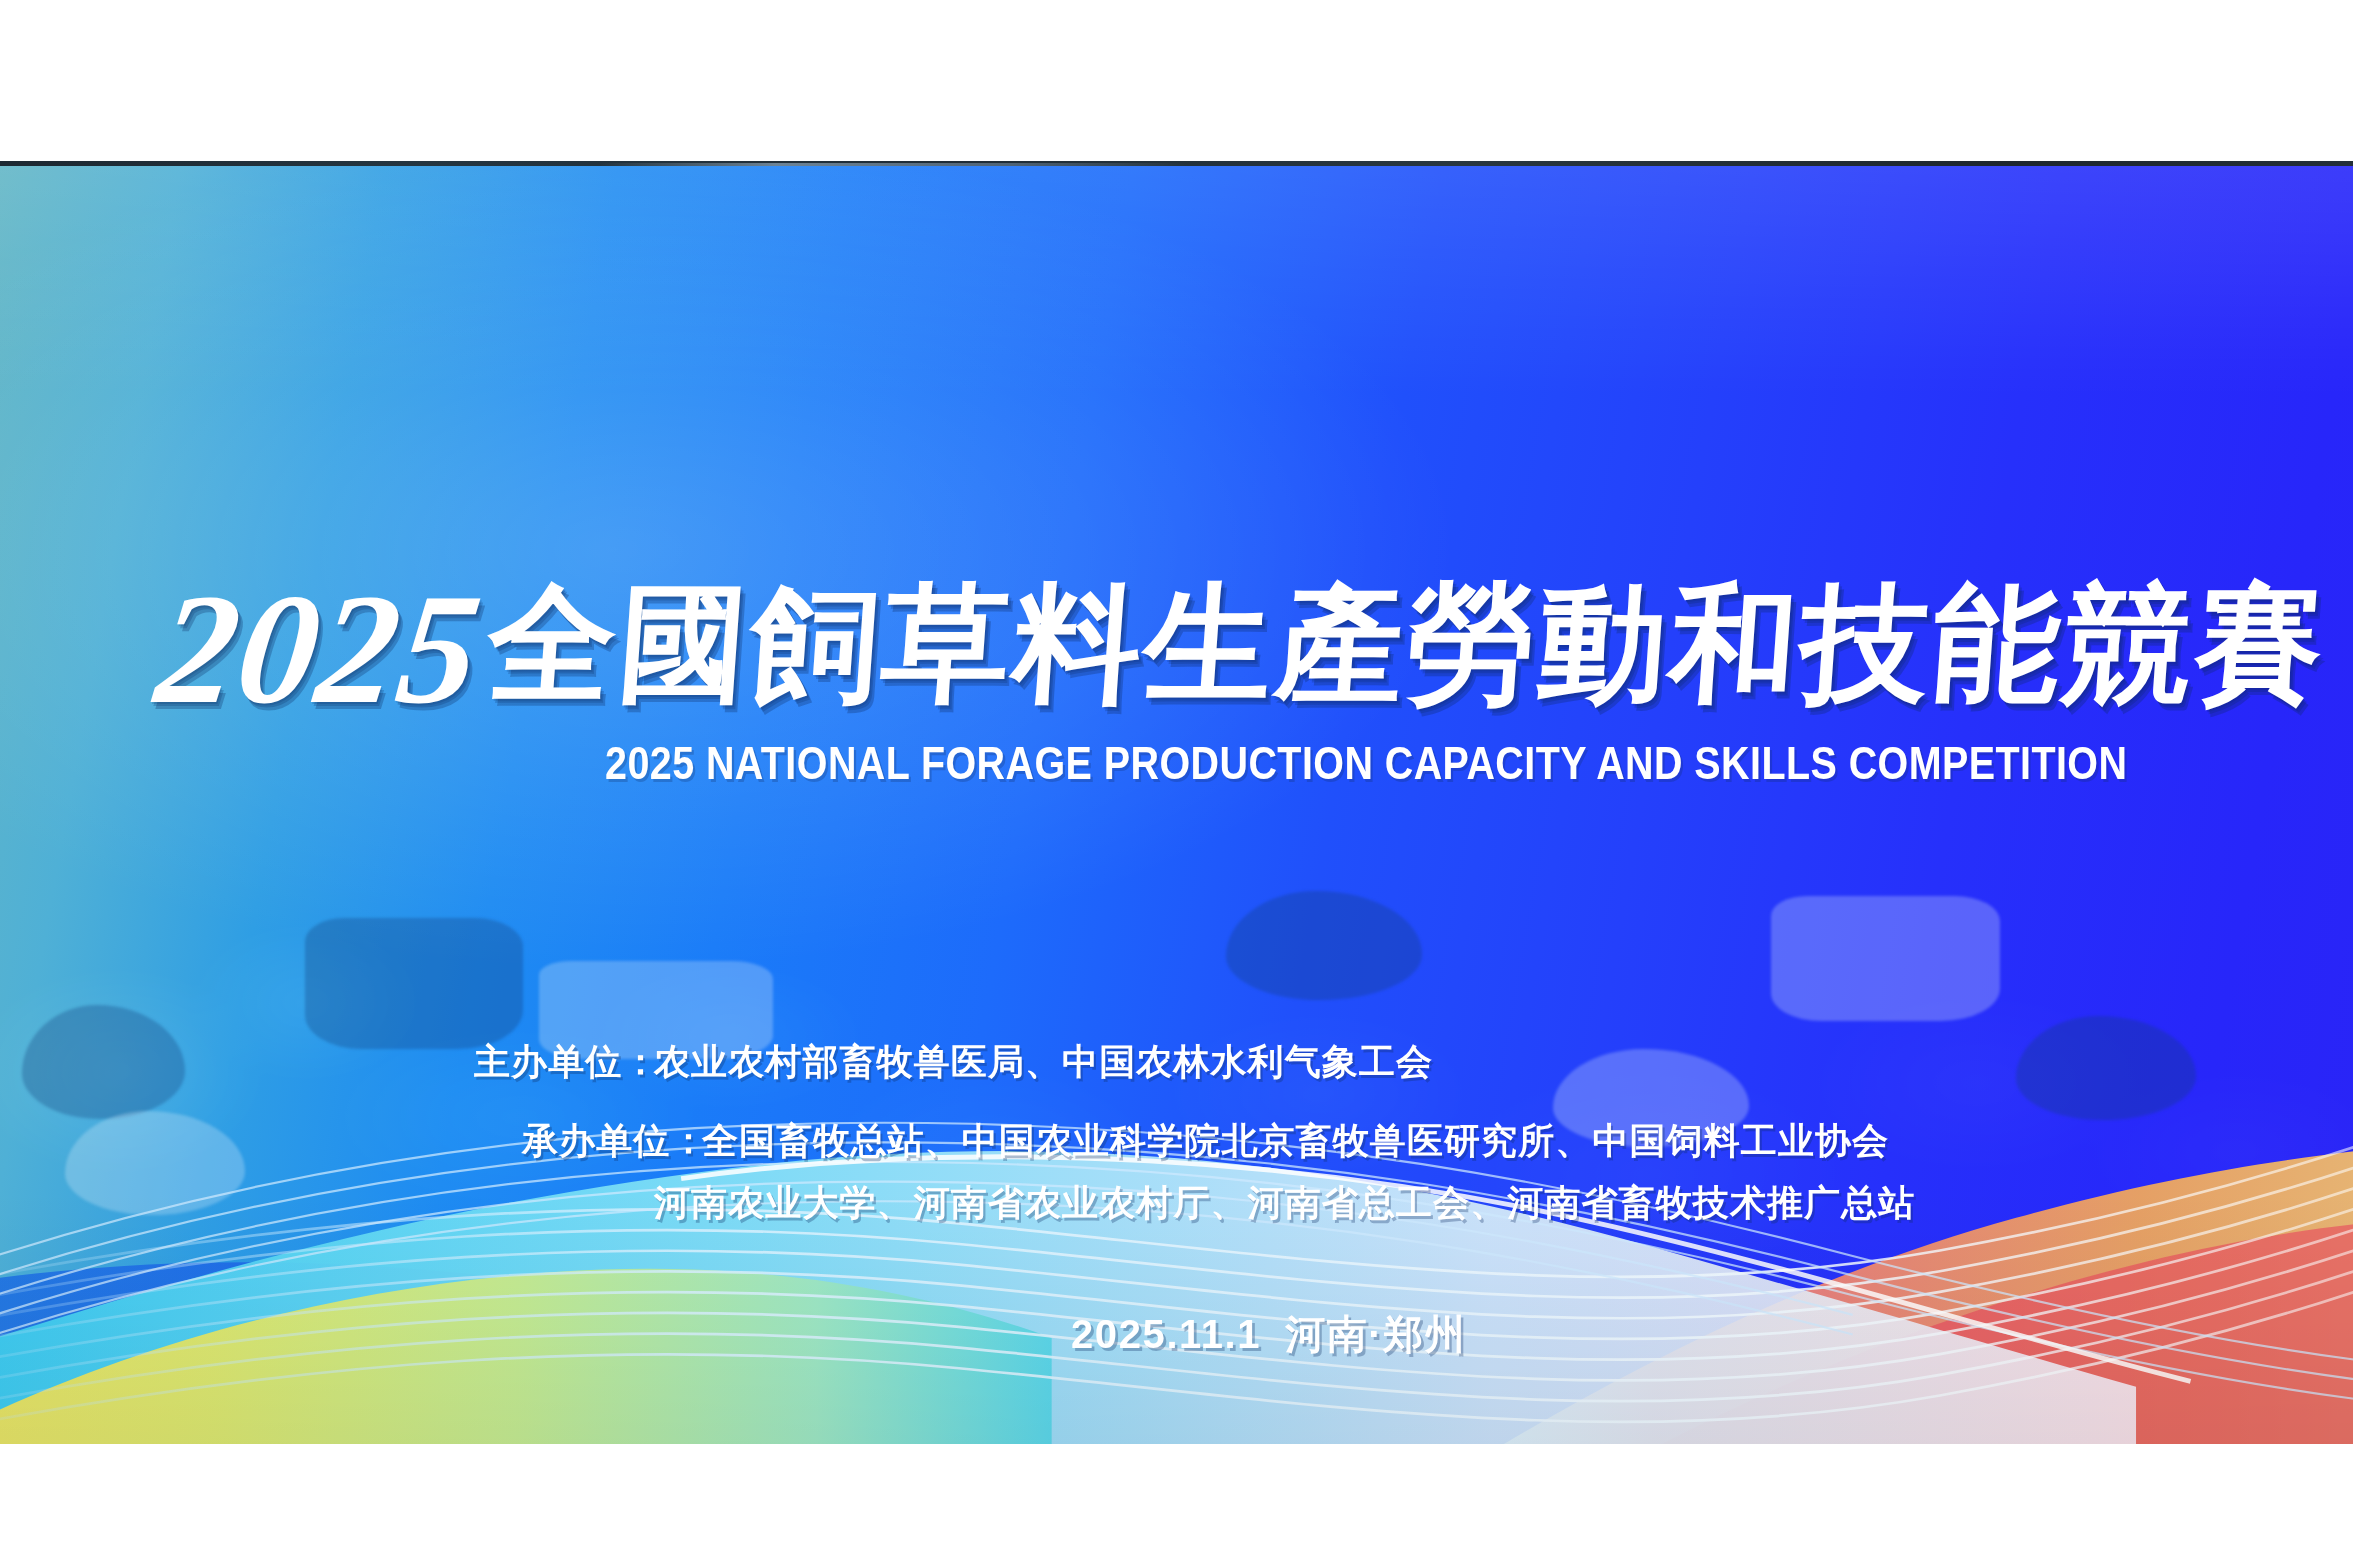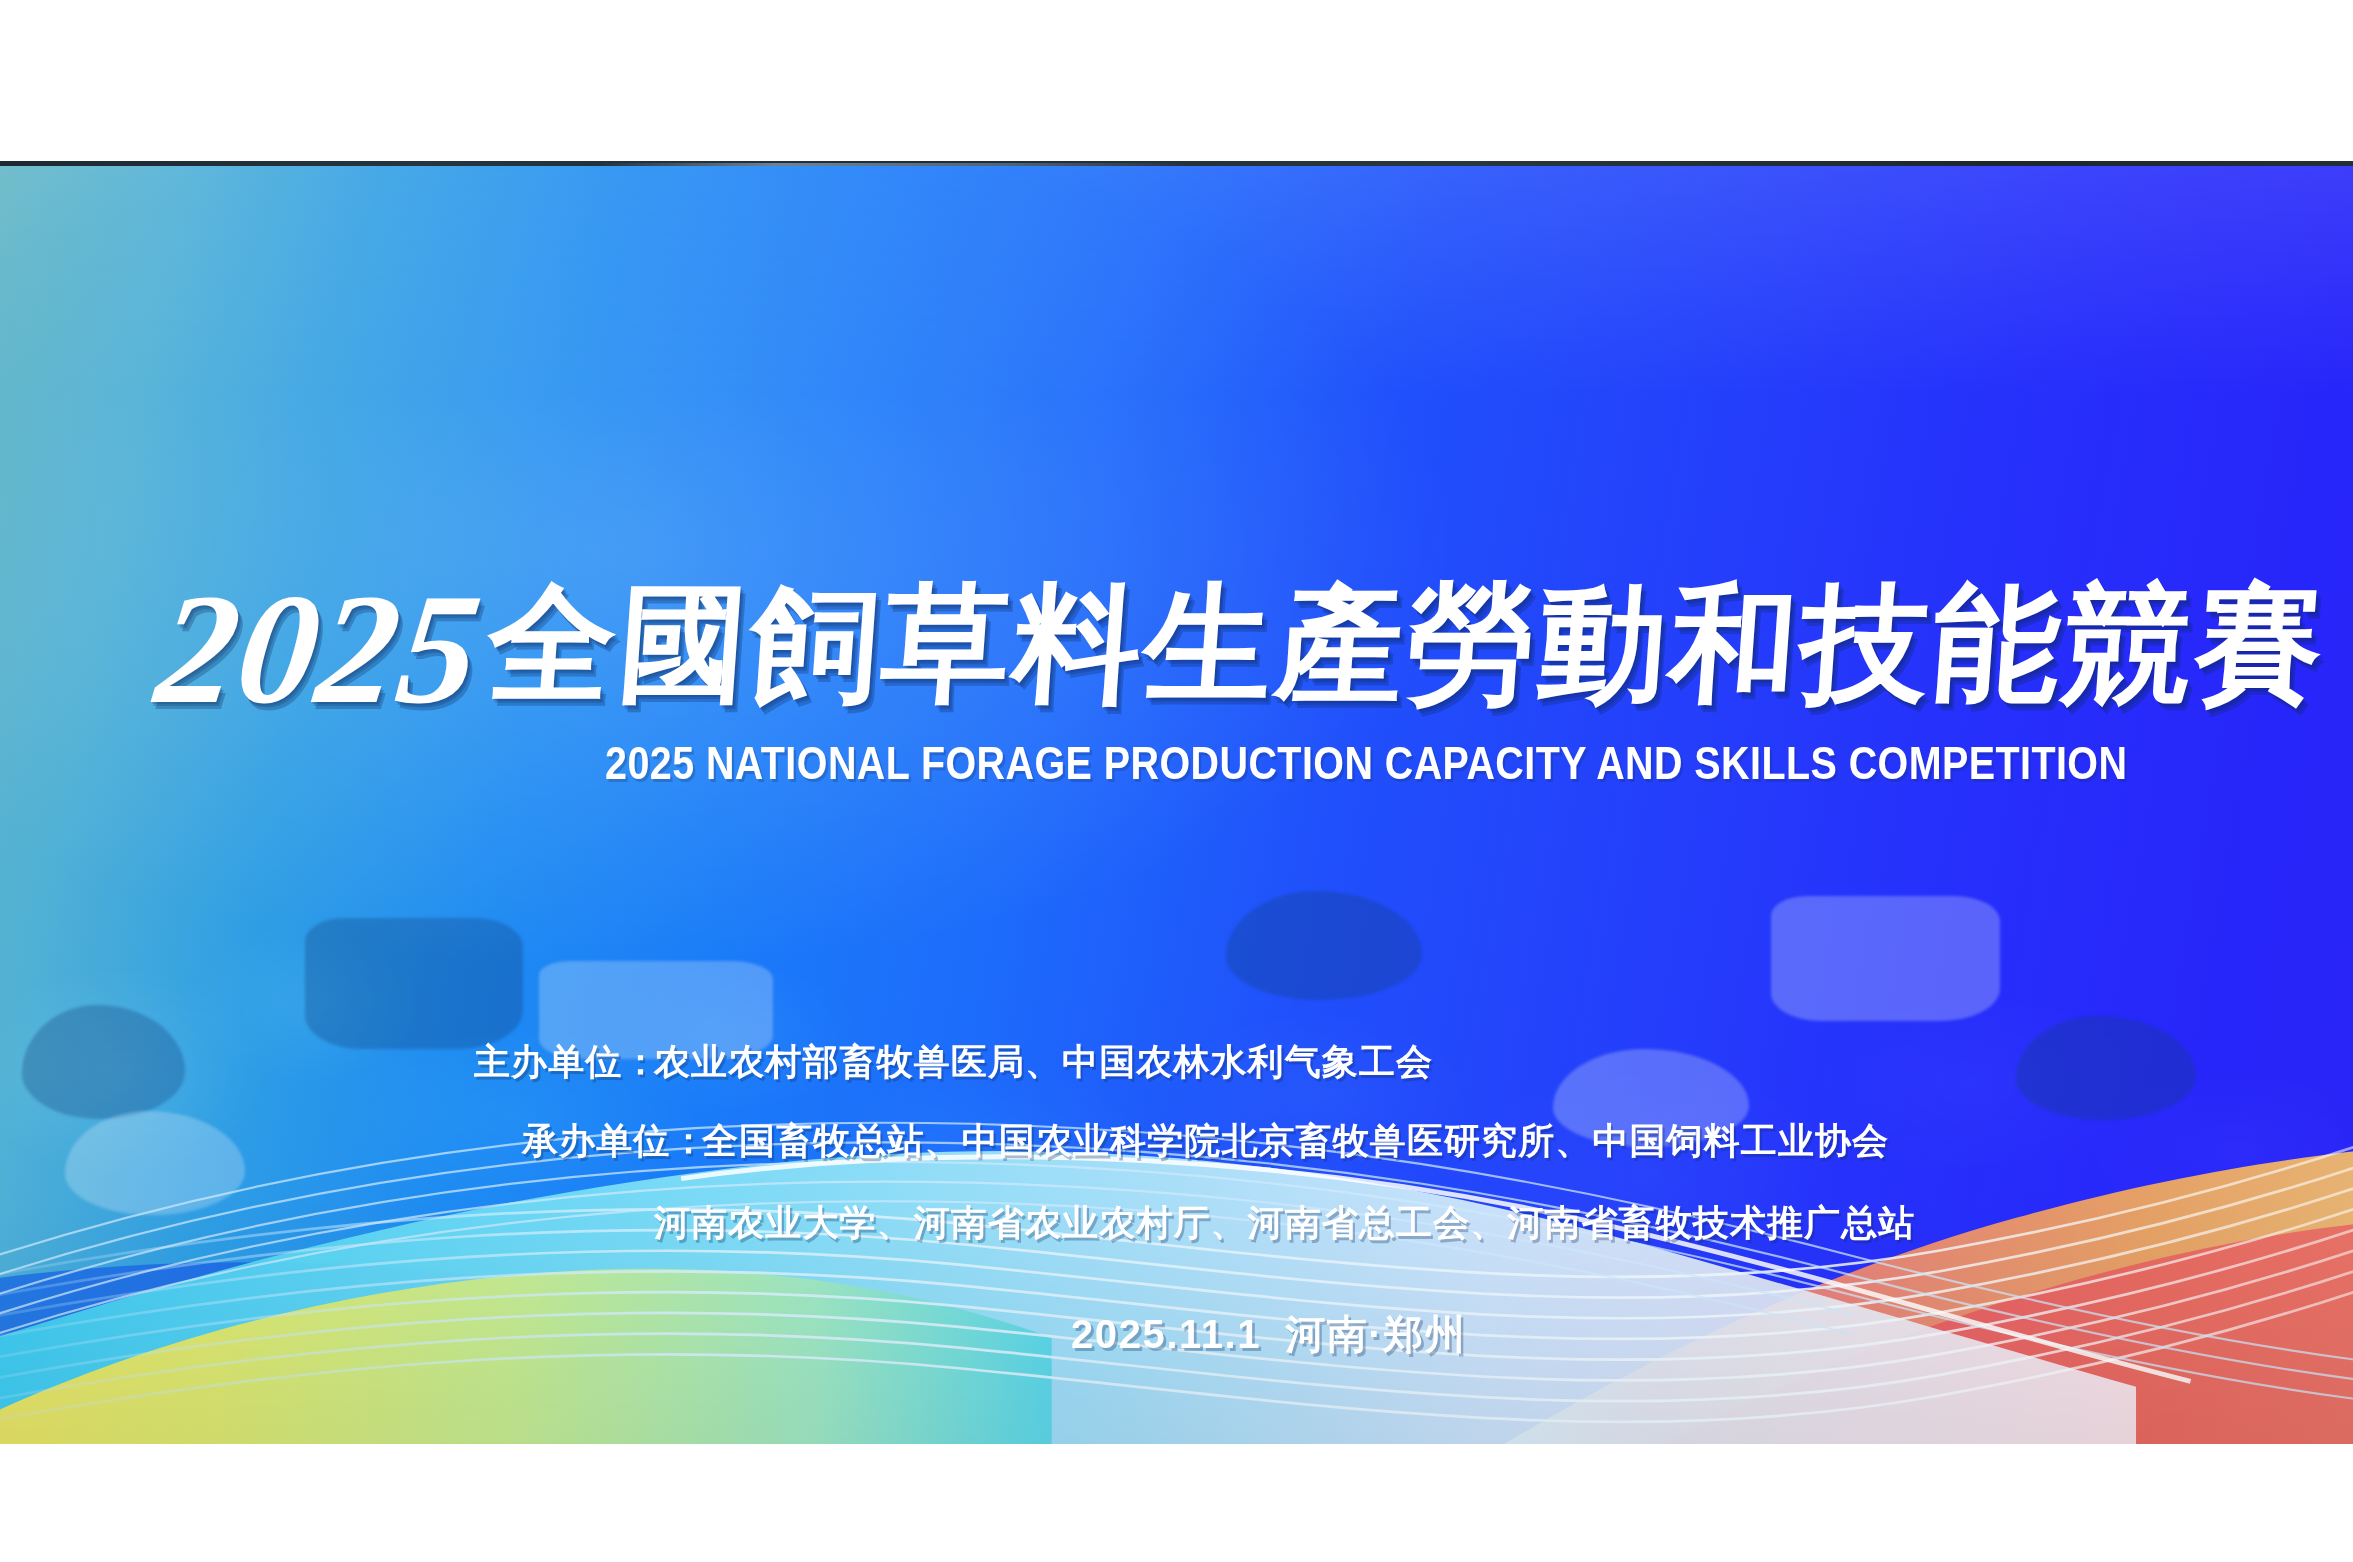--- a/index.html
+++ b/index.html
@@ -94,21 +94,21 @@
 
   .org{
     position:absolute;color:#ffffff;font-weight:700;white-space:nowrap;
     font-size:36px;letter-spacing:1.1px;
     font-family:"Liberation Sans","DejaVu Sans",sans-serif;
     text-shadow:2.2px 2.7px 0 rgba(12,42,96,.30);
   }
   .org .lbl{display:inline-block;width:180px;}
   #org1{left:474px;top:872px;}
   #org2{left:474px;top:951px;margin-left:48px;}
-  #org3{left:654px;top:1013px;margin-top:20px;}
+  #org3{left:654px;top:1013px;}
 
   .datebar{
     position:absolute;left:1071px;top:1141px;color:#ffffff;
     font-size:40px;font-weight:700;letter-spacing:1.6px;white-space:nowrap;
     font-family:"Liberation Sans","DejaVu Sans",sans-serif;
     text-shadow:2.7px 3.3px 0 rgba(12,42,96,.30);
   }
   .datebar .sep{display:inline-block;width:24px;}
 </style>
 </head>

